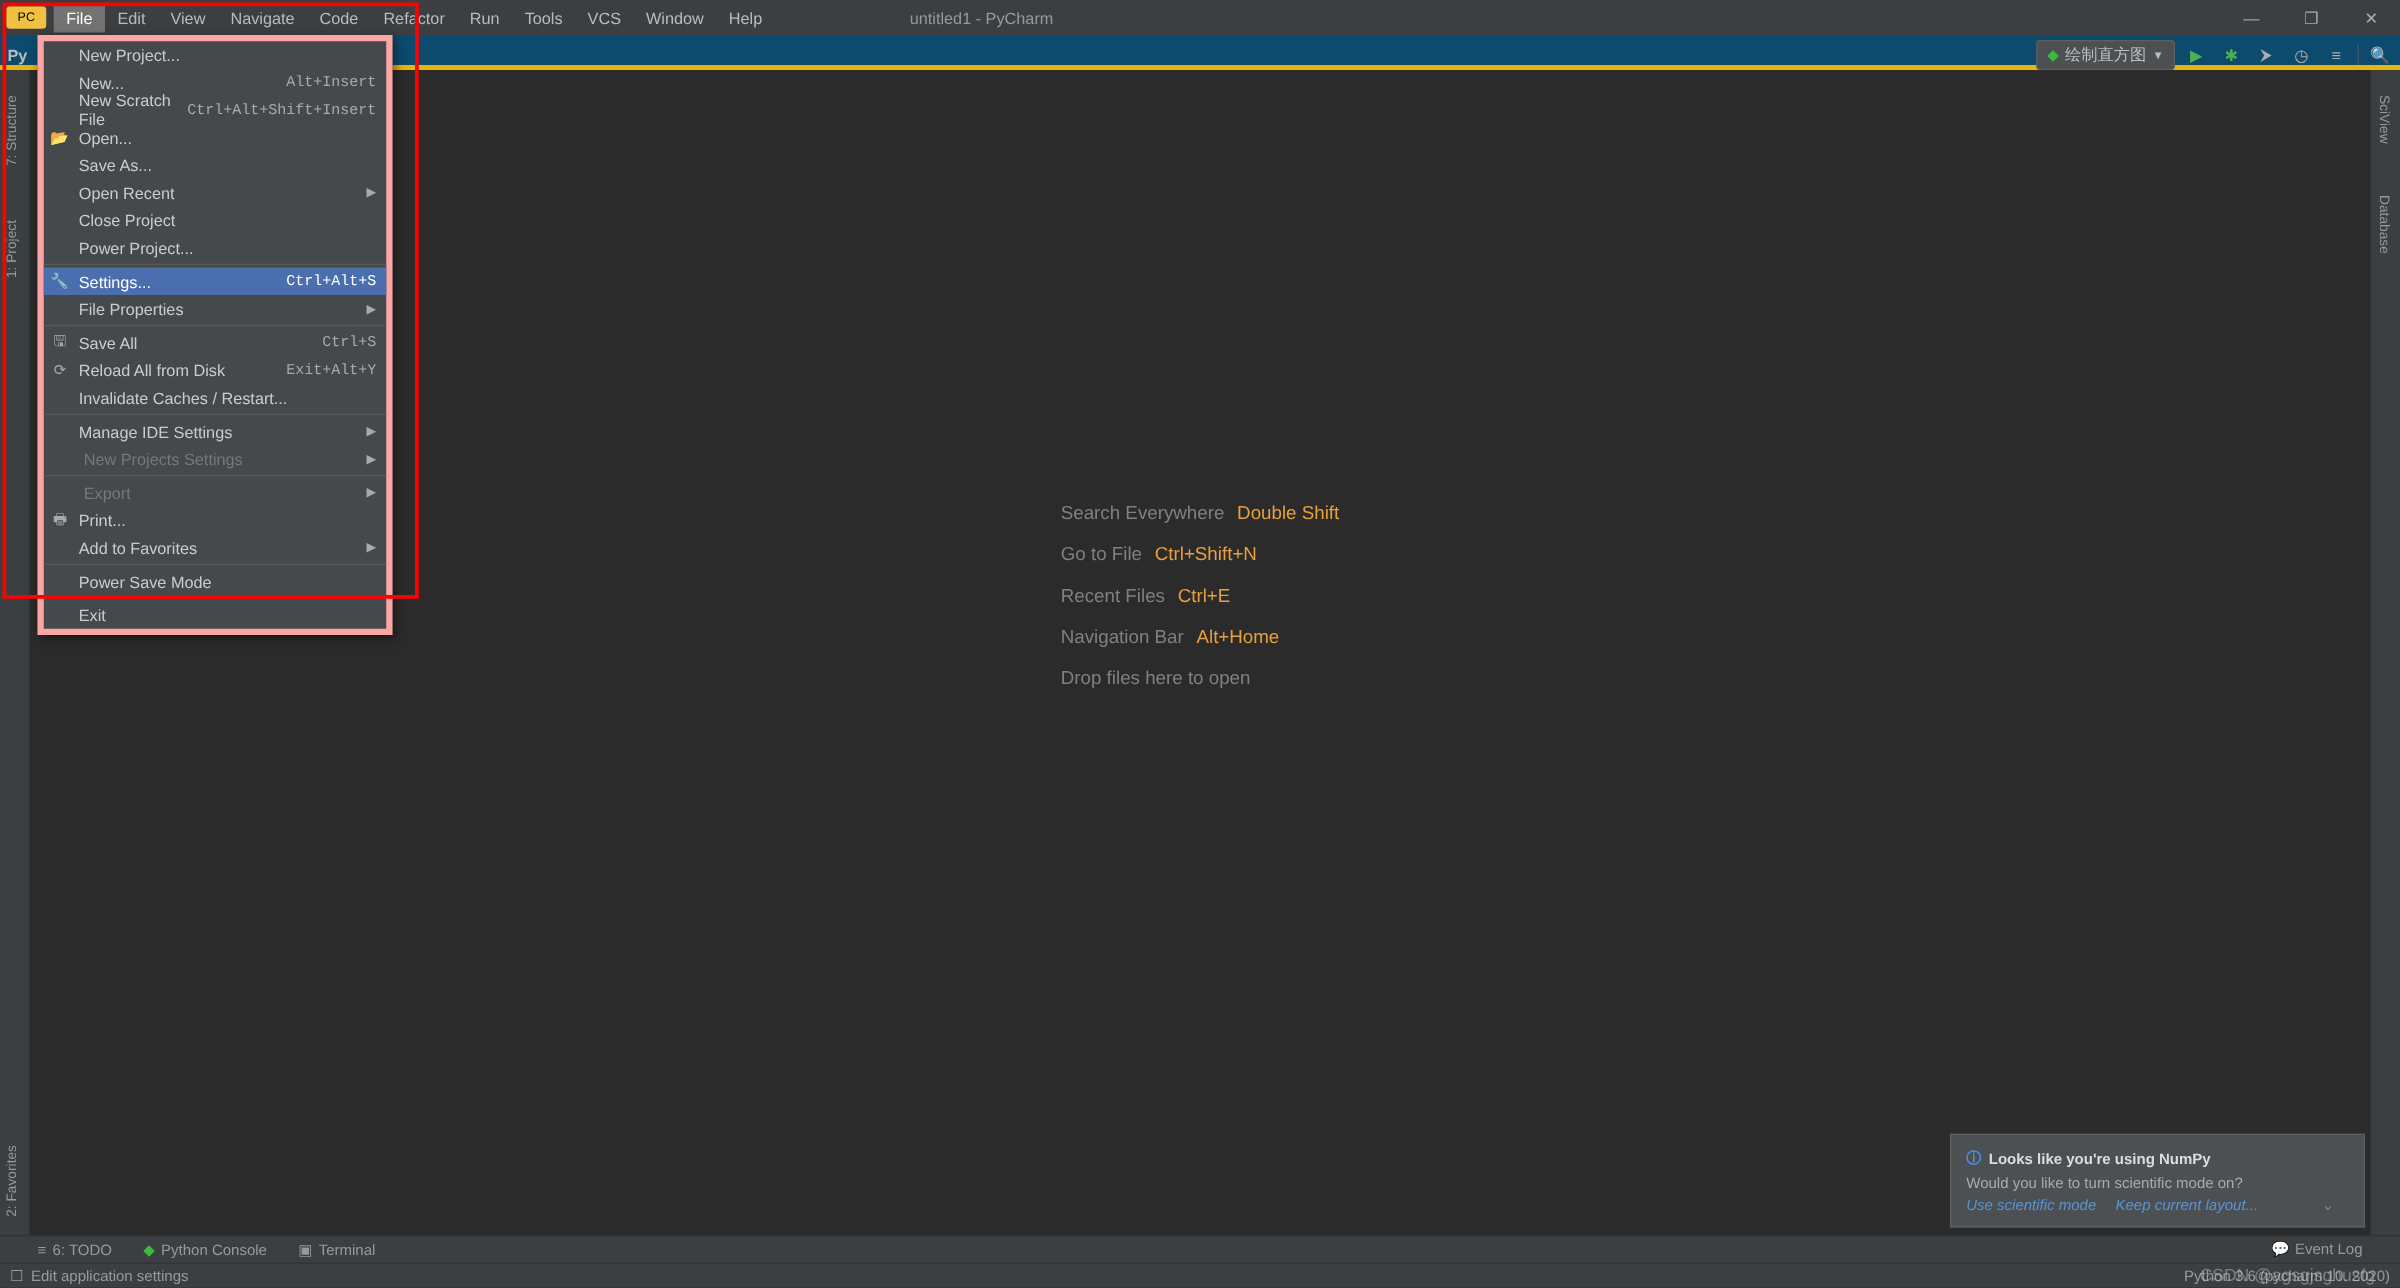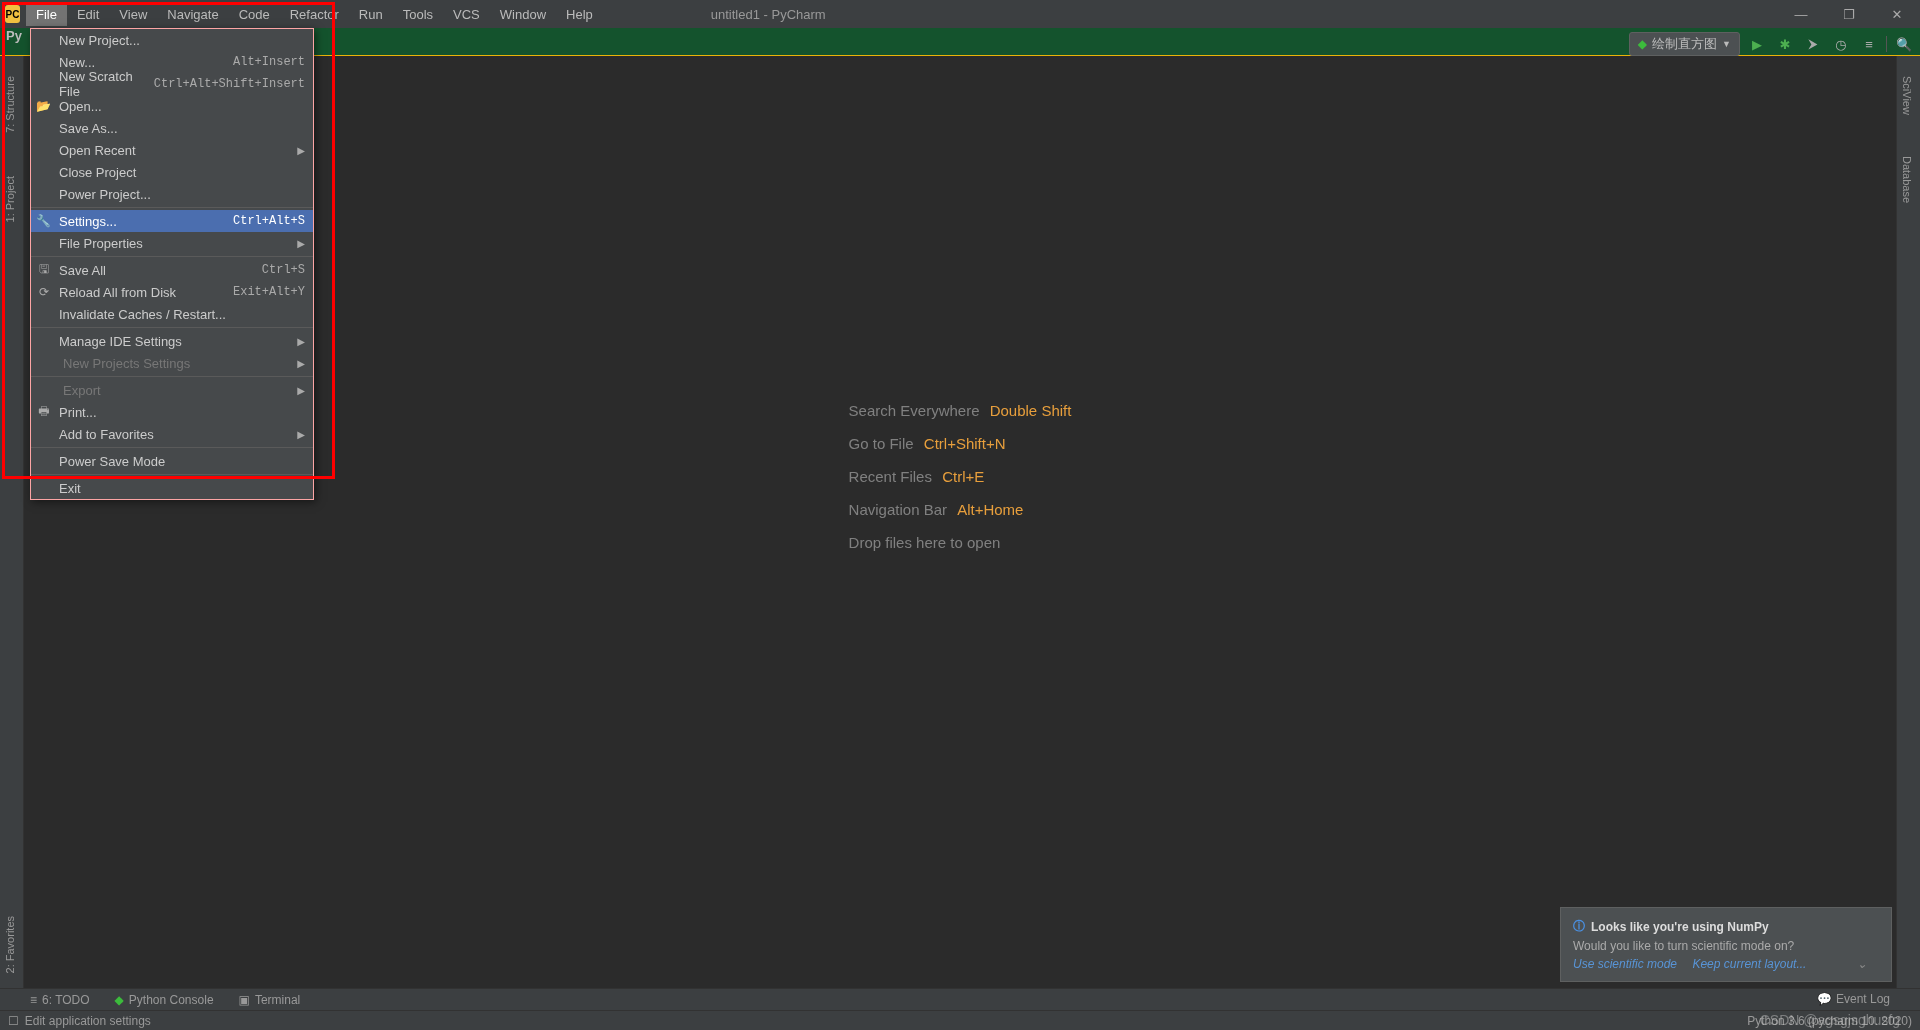--- a/index.html
+++ b/index.html
@@ -1,39 +1,39 @@
 <!DOCTYPE html>
 <html><head>
 <meta charset="utf-8">
 <style>
 * { margin: 0; padding: 0; box-sizing: border-box; font-family: "Segoe UI", Arial, sans-serif; }
 body { background: #3c3f41; color: #bbbbbb; width: 1920px; height: 1030px; overflow: hidden; position: relative; font-size: 13px; }
 .menubar { height: 28px; background: #3c3f41; display: flex; align-items: center; padding-left: 5px; }
-.app-icon { width: 15px; height: 18px; background: #f0c040; border-radius: 3px; margin-right: 6px; display: flex; align-items: center; justify-content: center; font-size: 10px; color: #000; font-weight: bold; }
+.app-icon { width: 32px; height: 18px; background: #f0c040; border-radius: 3px; margin-right: 6px; display: flex; align-items: center; justify-content: center; font-size: 10px; color: #000; }
 .menu-item { padding: 4px 10px; color: #bbb; cursor: pointer; }
 .menu-item.active { background: #737373; color: #fff; }
 .title { margin-left: 108px; color: #999; text-align: right; }
 .window-ctrls { position: absolute; right: 5px; top: 3px; display: flex; gap: 12px; }
 .wc { width: 36px; height: 22px; display: flex; align-items: center; justify-content: center; color: #aaa; cursor: pointer; }
-.breadcrumb { height: 28px; background: #14532d; display: flex; align-items: flex-start; padding-left: 6px; border-bottom: 1px solid #eab308; }
+.breadcrumb { height: 28px; background: #0c4a6e; display: flex; align-items: flex-end; padding-left: 6px; border-bottom: 4px solid #eab308; }
 .toolbar-right { position: absolute; right: 5px; top: 32px; display: flex; align-items: center; gap: 6px; }
 .run-config { background: #4c5052; border: 1px solid #5e6060; border-radius: 3px; padding: 2px 8px; display: flex; align-items: center; gap: 5px; color: #bbb; }
 .py-ico { color: #3cbb3c; font-size: 12px; }
 .tool-btn { width: 22px; height: 22px; display: flex; align-items: center; justify-content: center; color: #aaa; cursor: pointer; }
 .run-btn { color: #4caf50; }
 .bug-btn { color: #4caf50; }
 .left-gutter { position: absolute; left: 0; top: 56px; width: 24px; bottom: 42px; background: #3c3f41; border-right: 1px solid #323232; }
 .left-tab { writing-mode: vertical-rl; transform: rotate(180deg); color: #999; padding: 10px 4px; font-size: 11px; display: block; cursor: pointer; }
 .right-gutter { position: absolute; right: 0; top: 56px; width: 24px; bottom: 42px; background: #3c3f41; border-left: 1px solid #323232; }
 .right-tab { writing-mode: vertical-rl; color: #999; padding: 10px 4px; font-size: 11px; display: block; cursor: pointer; }
 .editor-area { position: absolute; left: 24px; right: 24px; top: 56px; bottom: 42px; background: #2b2b2b; }
 .hints { position: absolute; left: 50%; top: 50%; transform: translate(-50%, -75%); color: #808080; font-size: 15px; }
 .hint-row { margin: 16px 0; }
 .hint-key { color: #e89f3c; margin-left: 6px; }
-.file-menu { position: absolute; left: 30px; top: 28px; width: 284px; background: #46494b; border: 1px solid #fca5a5; box-shadow: 2px 2px 8px rgba(0,0,0,0.5); z-index: 100; }
+.file-menu { position: absolute; left: 30px; top: 28px; width: 284px; background: #46494b; border: 5px solid #fca5a5; box-shadow: 2px 2px 8px rgba(0,0,0,0.5); z-index: 100; }
 .fm-row { display: flex; align-items: center; height: 22px; padding: 0 8px 0 28px; color: #ccc; position: relative; cursor: pointer; }
 .fm-row.selected { background: #4b6eaf; color: #fff; }
 .fm-row.disabled { color: #777; padding-left: 32px; }
 .fm-sep { height: 1px; background: #5a5a5a; margin: 2px 0; }
 .fm-short { margin-left: auto; font-size: 12px; color: #aaa; font-family: Liberation Mono, monospace; }
 .fm-row.selected .fm-short { color: #fff; }
 .fm-sub { position: absolute; right: 8px; color: #aaa; font-size: 10px; }
 .fm-ico { position: absolute; left: 6px; width: 14px; height: 14px; color: #aaa; font-size: 12px; display: flex; align-items: center; justify-content: center; }
 .fm-row.selected .fm-ico { color: #fff; }
 .highlight-box { position: absolute; left: 2px; top: 2px; width: 333px; height: 477px; border: 3px solid #ff0000; pointer-events: none; z-index: 200; }

